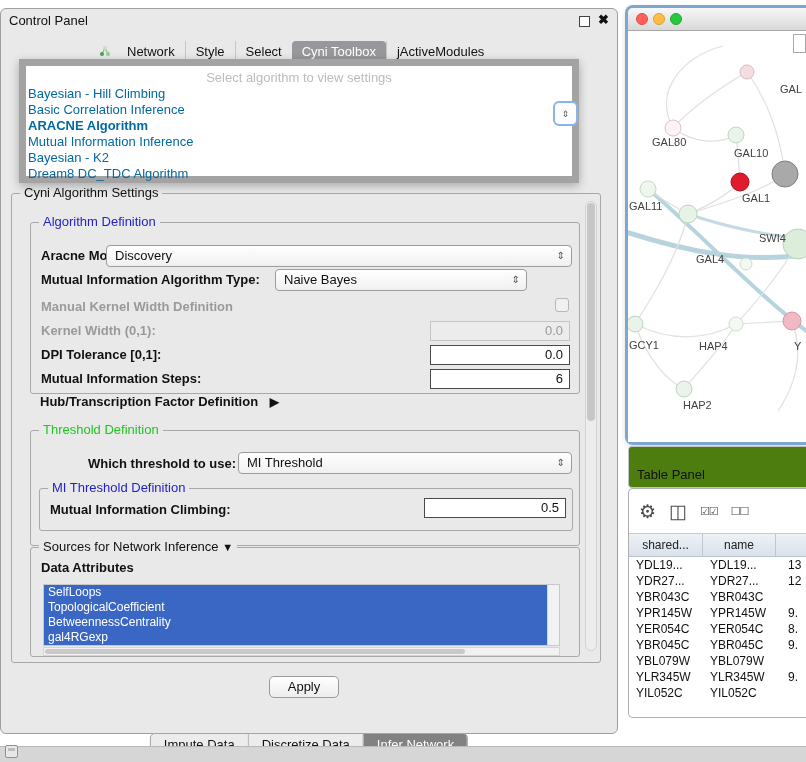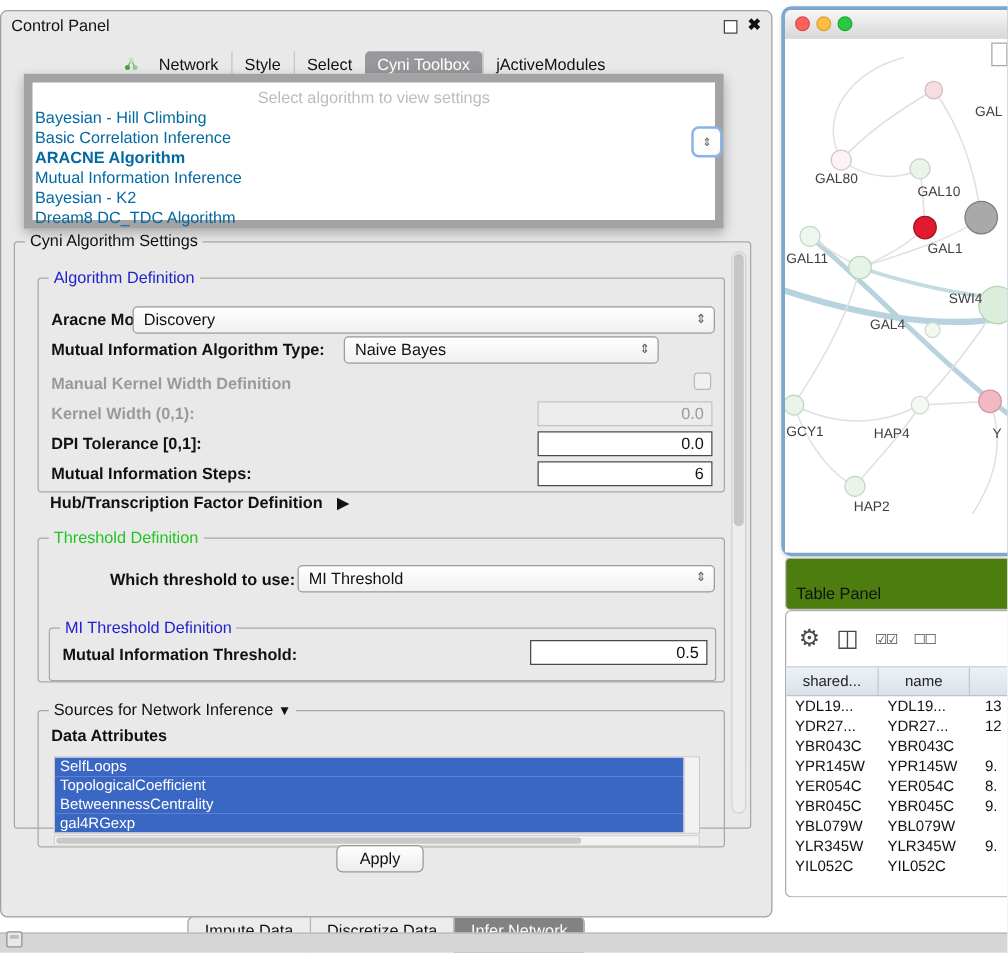--- a/index.html
+++ b/index.html
@@ -43,22 +43,22 @@
   .combo{position:absolute;height:22px;background:linear-gradient(#ffffff,#f0f0f0);
     border:1px solid #9c9c9c;border-radius:4px;box-sizing:border-box;line-height:20px;padding-left:8px;}
   .combo .arrows{position:absolute;right:6px;top:0;line-height:20px;font-size:10px;color:#555;}
   .checkbox{position:absolute;width:14px;height:14px;border:1px solid #b8b8b8;background:#f0f0f0;border-radius:3px;box-sizing:border-box;}
   .num-field{position:absolute;height:20px;background:#fff;border:1px solid #4a4a4a;box-sizing:border-box;
     text-align:right;padding-right:6px;line-height:18px;}
   .num-field.disabled{background:#ececec;border-color:#c4c4c4;color:#9a9a9a;}
   .hub-row{position:absolute;left:28px;top:200px;font-weight:bold;white-space:nowrap;}
   .hub-arrow{display:inline-block;margin-left:8px;font-size:12px;}
   .threshold-group{left:18px;top:236px;width:550px;height:116px;}
-  .mi-group{left:8px;top:57px;width:534px;height:43px;margin-top:14px;}
-  .sources-group{left:18px;top:374px;width:550px;height:110px;}
+  .mi-group{left:8px;top:57px;width:534px;height:43px;}
+  .sources-group{left:18px;top:353px;width:550px;height:110px;}
   .attr-list{position:absolute;left:12px;top:36px;width:517px;height:62px;background:#fff;
     border:1px solid #c8c8c8;box-sizing:border-box;display:flex;}
   .attr-items{flex:1;overflow:hidden;}
   .attr-item{height:15px;line-height:15px;font-size:12px;color:#fff;background:#3a66c4;padding-left:4px;white-space:nowrap;}
   .attr-vscroll{width:11px;background:#f2f2f2;border-left:1px solid #d5d5d5;}
   .attr-hscroll{position:absolute;left:12px;top:99px;width:517px;height:9px;background:#f2f2f2;
     border:1px solid #d5d5d5;box-sizing:border-box;}
   .attr-hthumb{position:absolute;left:1px;top:1px;height:5px;width:420px;background:#c9c9c9;border-radius:3px;}
   .apply-btn{position:absolute;left:268px;top:667px;width:70px;height:22px;border:1px solid #9a9a9a;border-radius:5px;
     background:linear-gradient(#ffffff,#ededed);text-align:center;line-height:20px;box-sizing:border-box;}
@@ -200,21 +200,21 @@
       <div class="grp-legend legend-green">Threshold Definition</div>
 
       <div class="lbl" style="left:57px;top:25px;">Which threshold to use:</div>
       <div class="combo" style="left:207px;top:21px;width:334px;">
         <span>MI Threshold</span>
         <span class="arrows">⇕</span>
       </div>
 
       <div class="grp mi-group">
         <div class="grp-legend legend-blue">MI Threshold Definition</div>
-        <div class="lbl" style="left:10px;top:13px;">Mutual Information Threshold:</div>
+        <div class="lbl" style="left:10px;top:13px;">Mutual Information Climbing:</div>
         <div class="num-field" style="left:384px;top:9px;width:142px;">
           <span>0.5</span>
         </div>
       </div>
     </div>
 
     <div class="grp sources-group">
       <div class="grp-legend">
         <span>Sources for Network Inference</span>
         <span style="font-size:11px;">▼</span>

